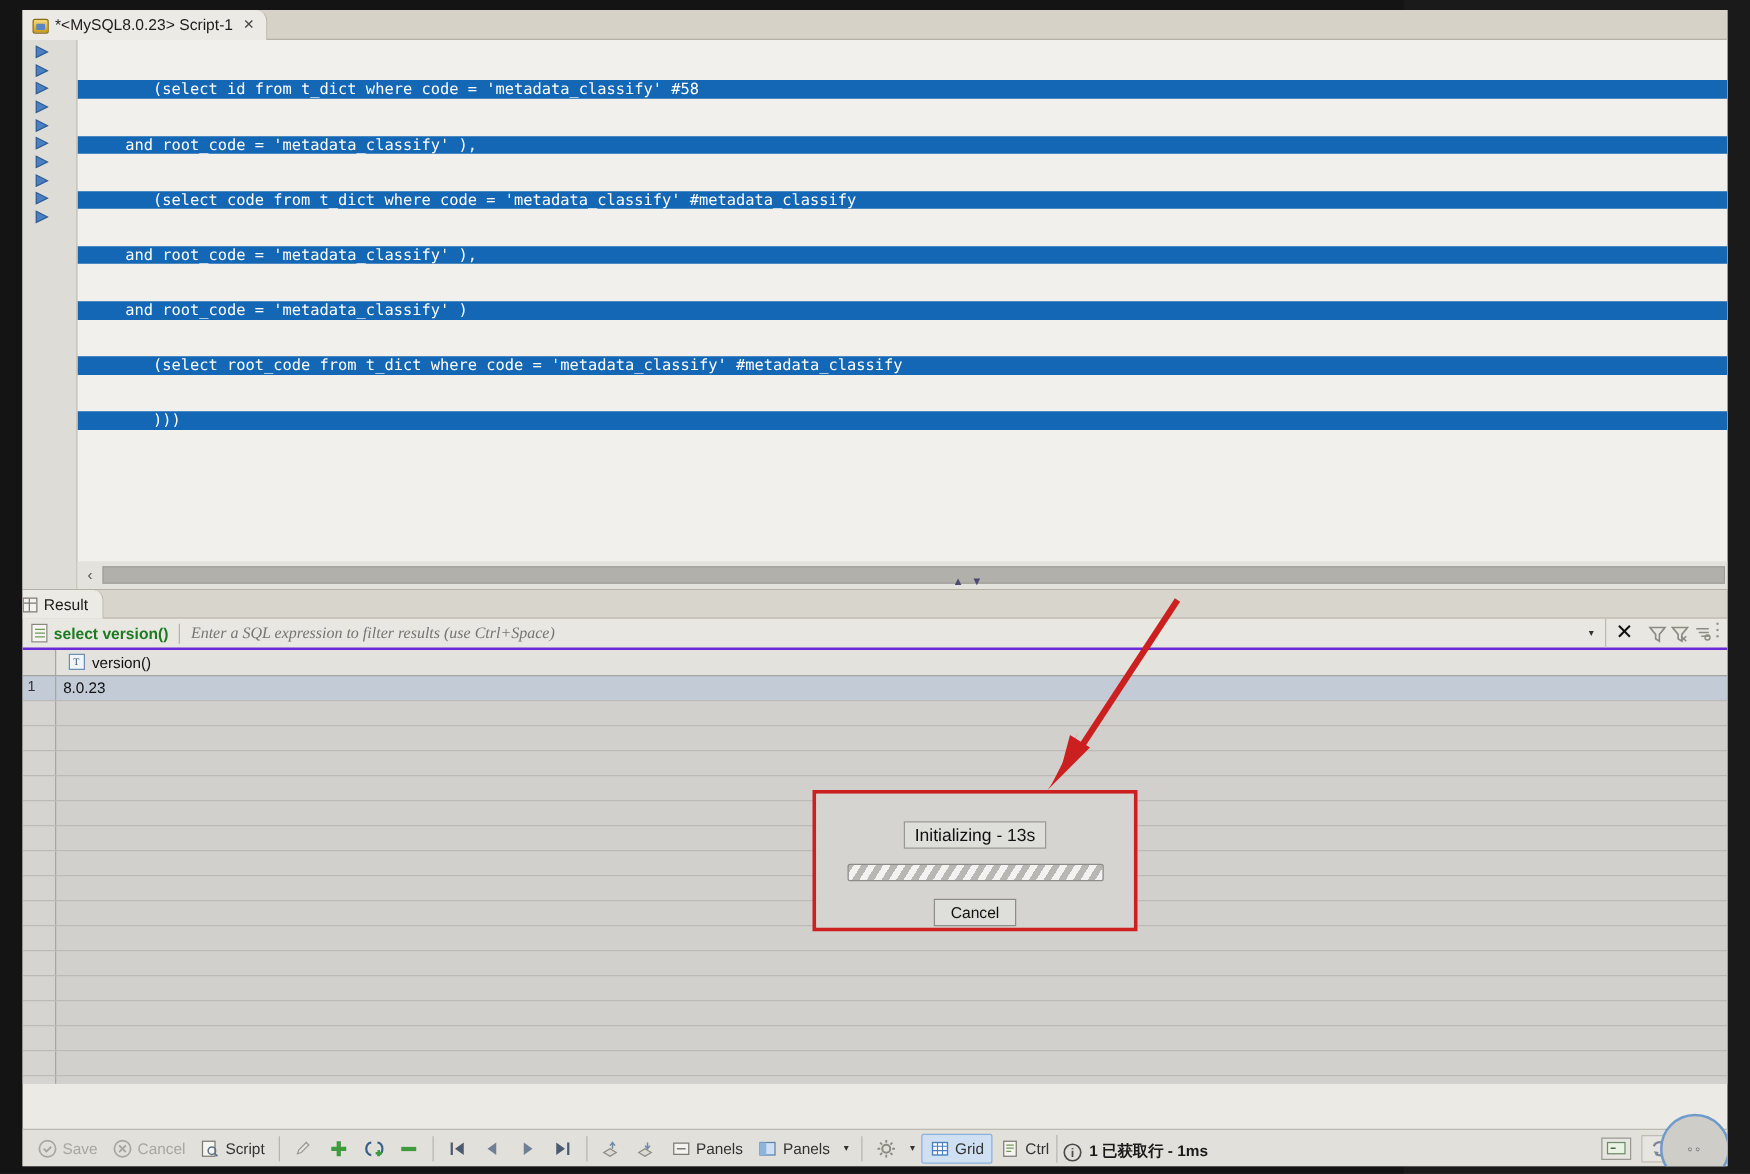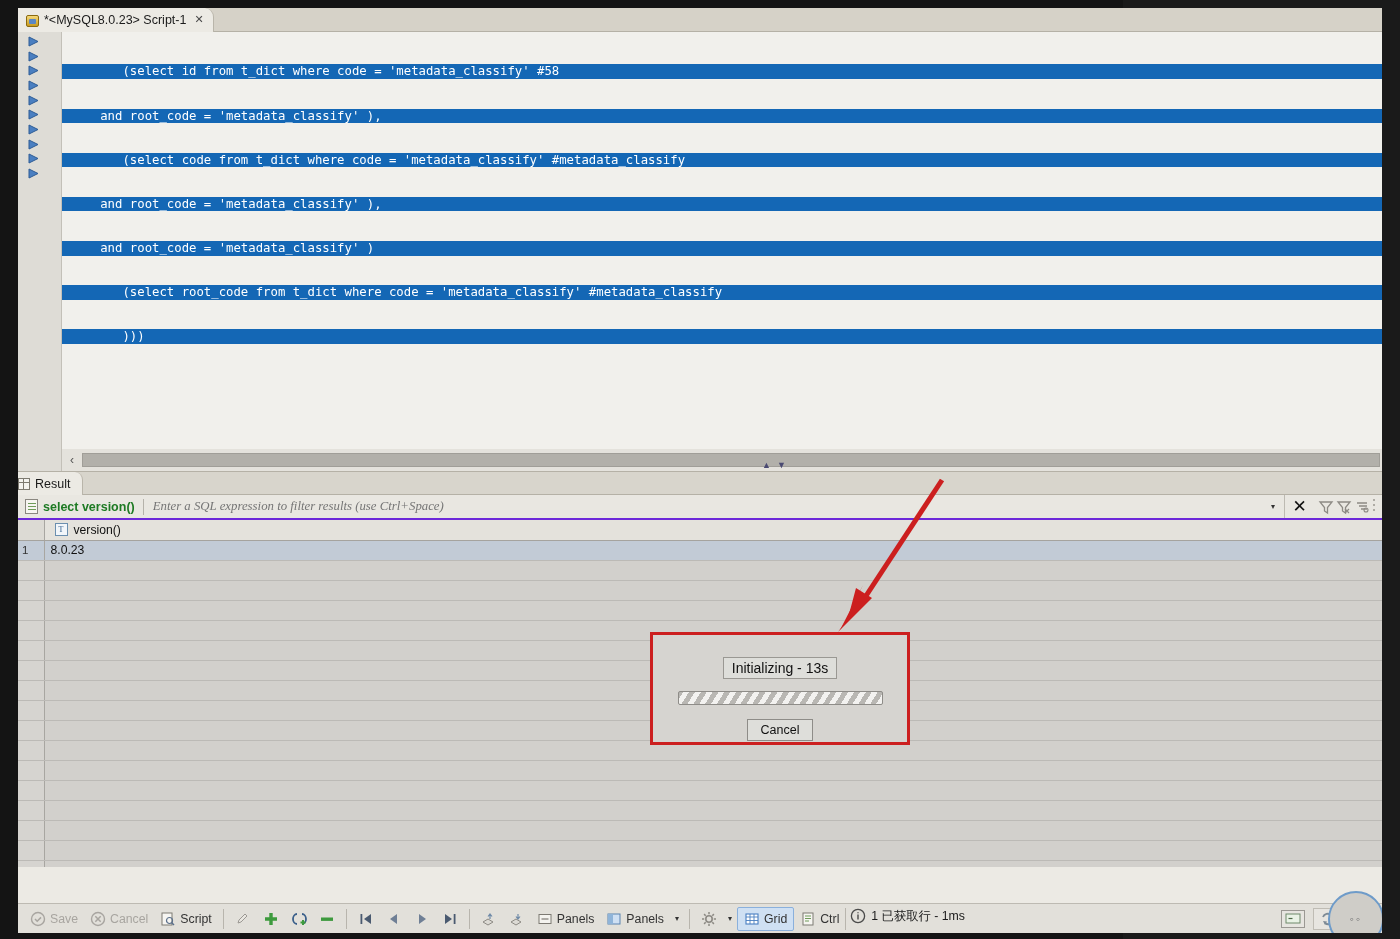--- a/index.html
+++ b/index.html
@@ -344,25 +344,26 @@
     border-radius: 2px;
   }
   .tb-sep {
     width: 1px; height: 20px;
     background: #b8b5ad;
     margin: 0 5px;
   }
   .tb-ico { width: 16px; height: 16px; display: block; }
   .tb-caret { font-size: 8px; color: #333; padding: 0 5px; }
   .tb-status {
-    display: flex; align-items: flex-start; gap: 5px;
+    display: flex; align-items: flex-end; gap: 5px;
     padding-left: 4px;
     border-left: 1px solid #b8b5ad;
     height: 22px;
     color: #1a1a1a;
+    font-weight: bold;
   }
   .tb-status-text { font-size: 12.3px; }
   .tb-right-box {
     margin-left: auto;
     display: flex; align-items: center;
     height: 22px;
   }
   .tb-mini-btn {
     width: 24px; height: 18px;
     border: 1px solid #9b9893;

